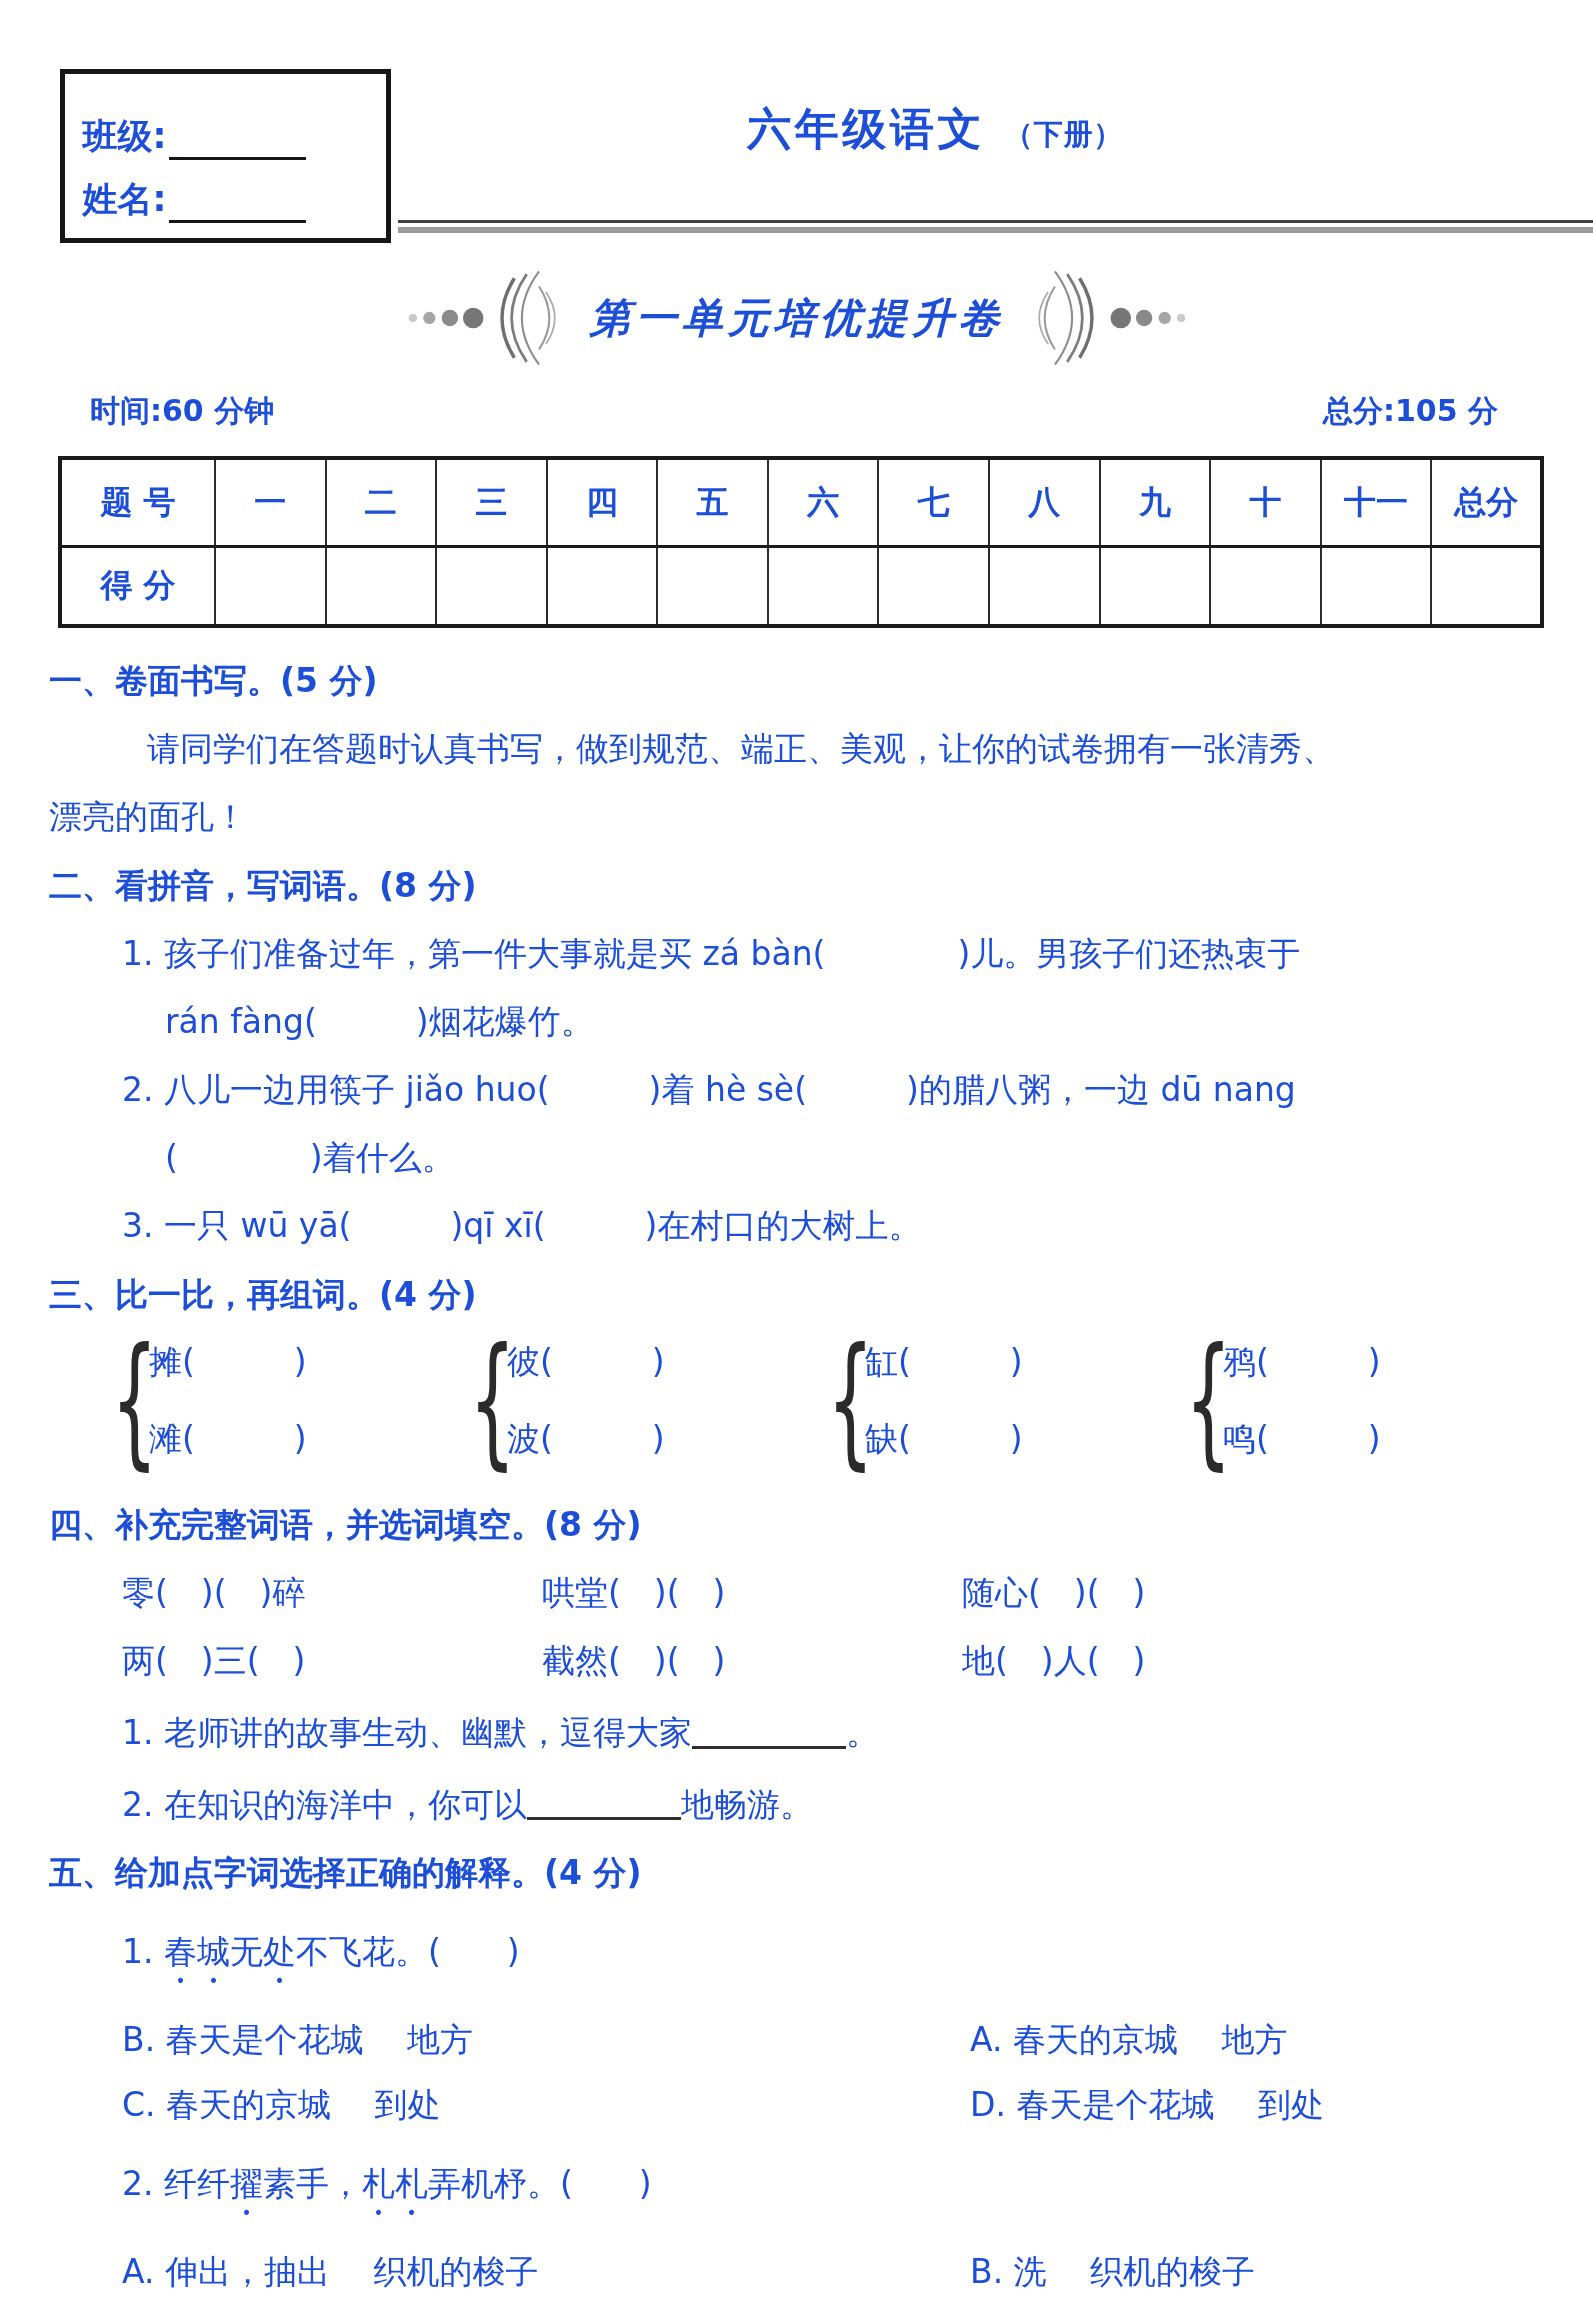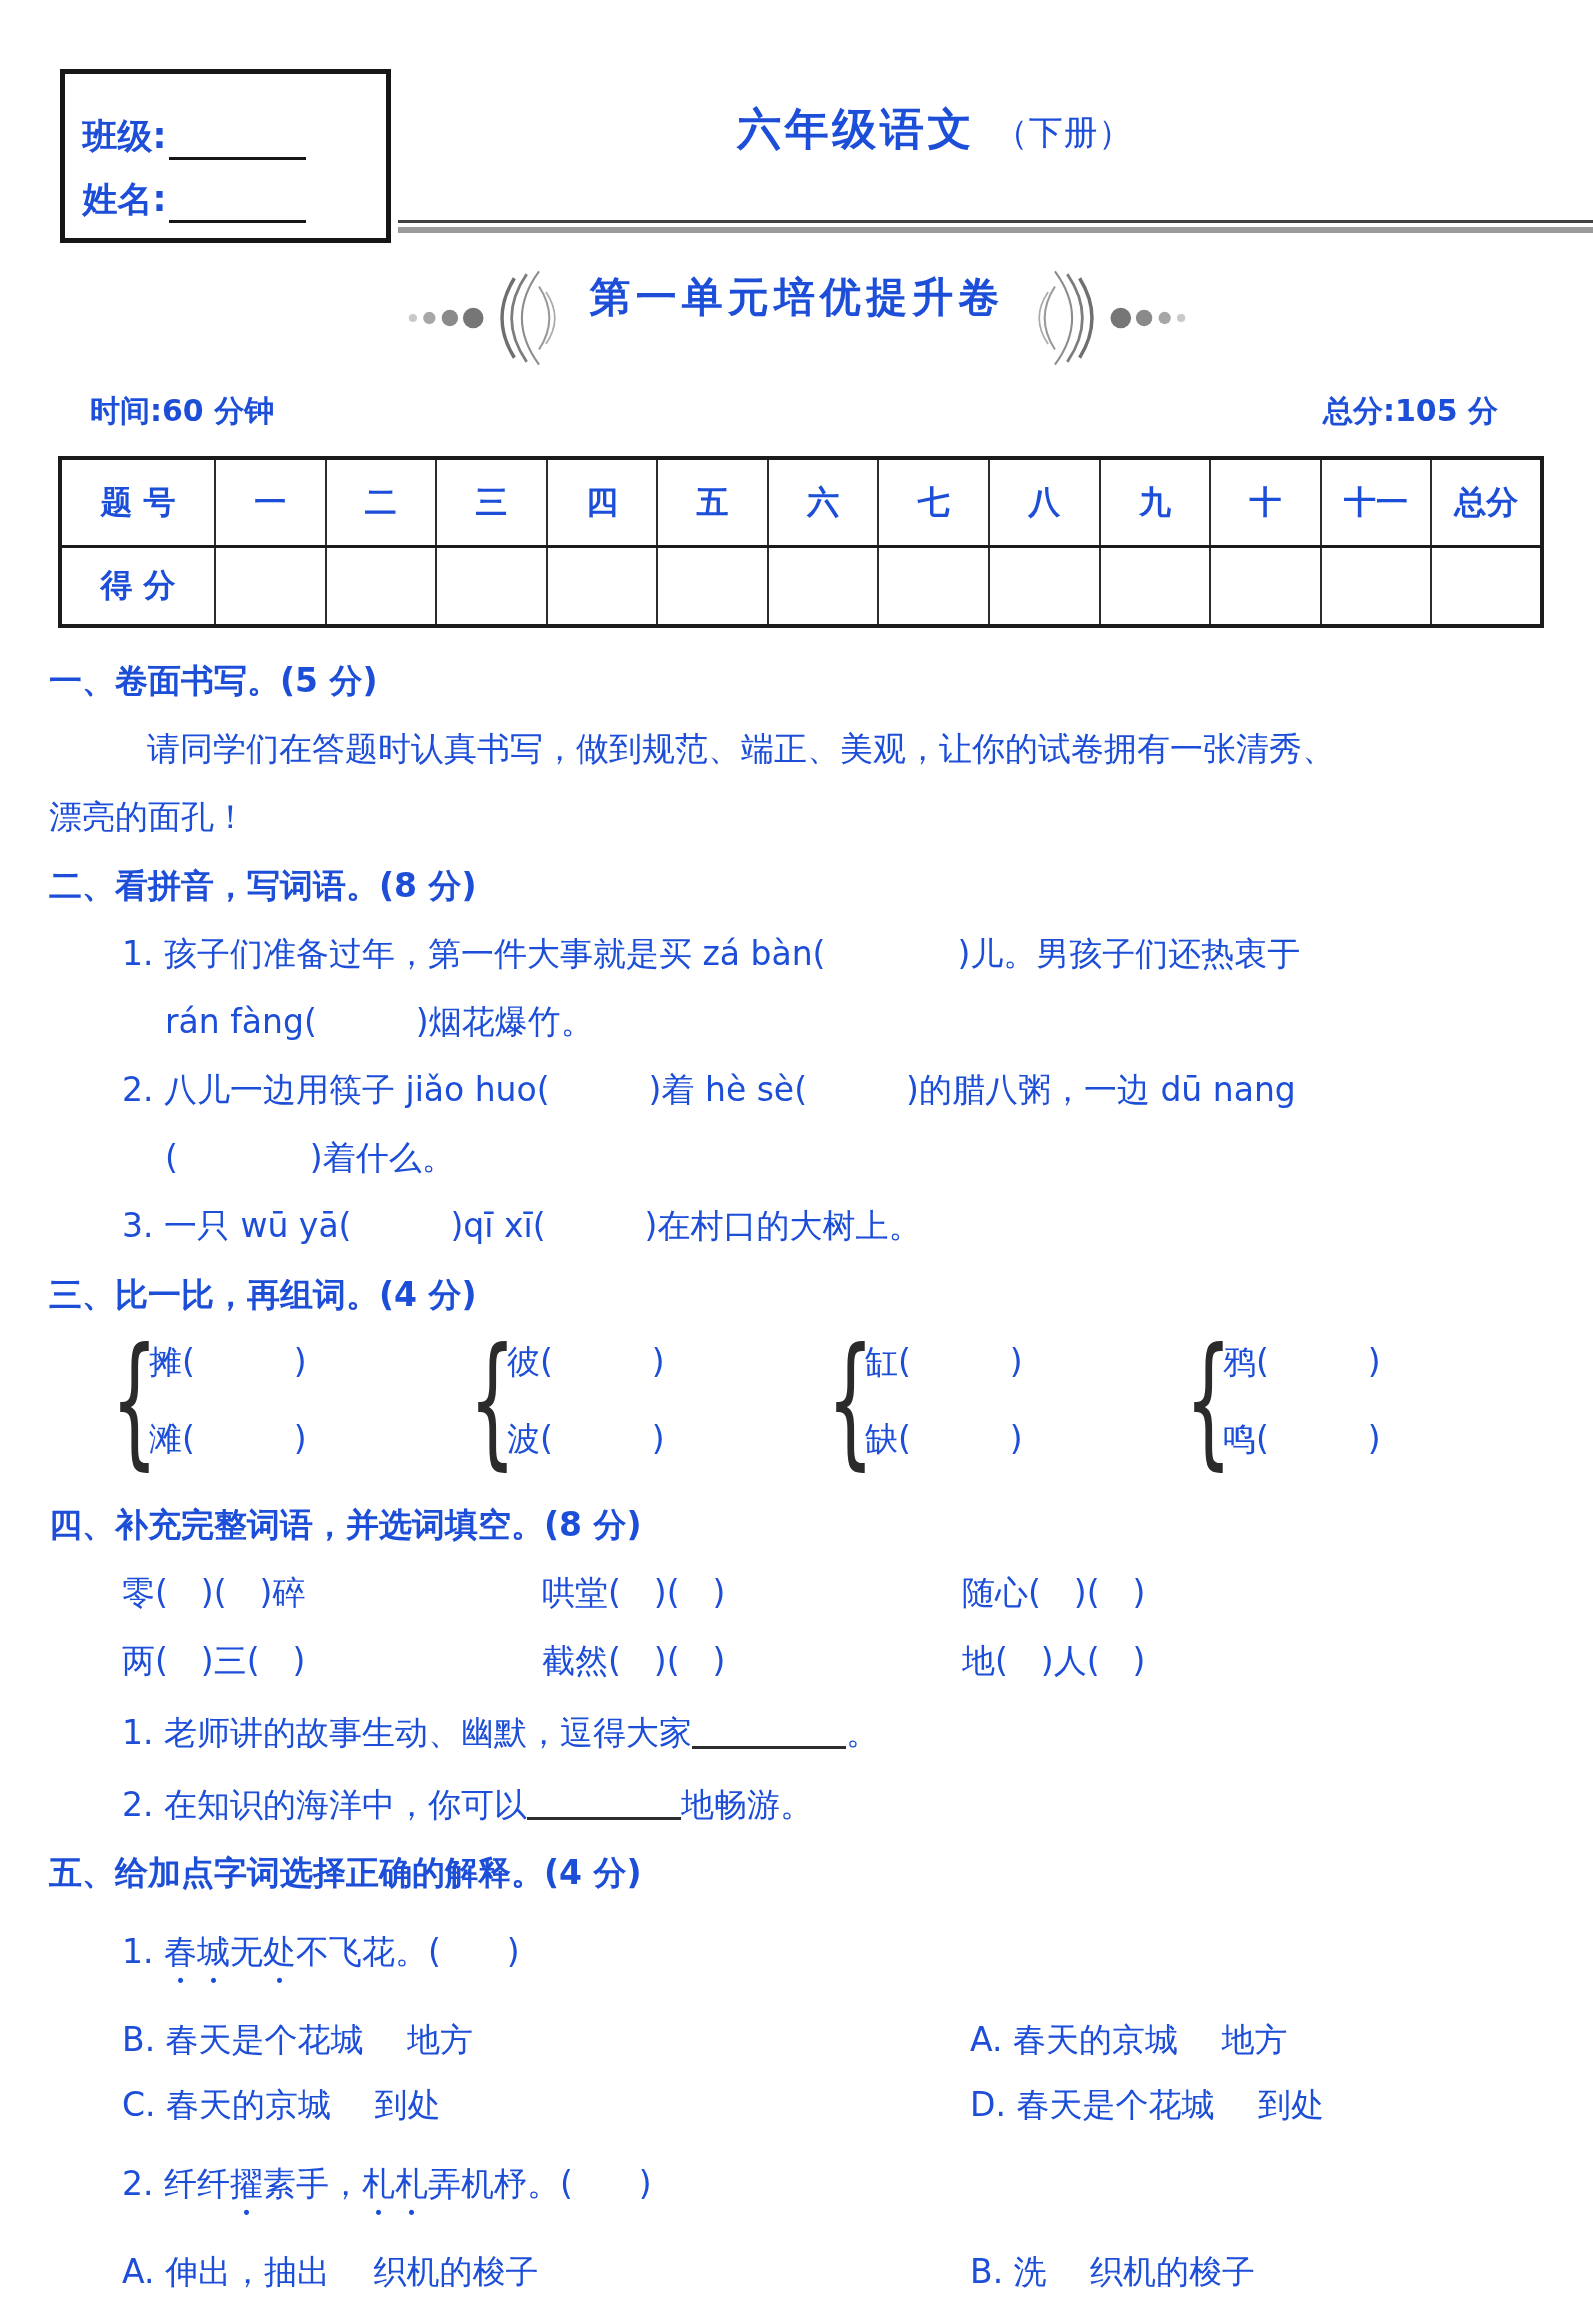--- a/index.html
+++ b/index.html
@@ -25,29 +25,29 @@
   }
   .info-row { display:flex; align-items:flex-end; margin-top:11.6px; height:52px;
               font-weight:bold; font-size:35px; }
   .uline { flex:0 0 137px; height:1.05em; border-bottom:3.6px solid #161616; margin-left:2.9px; }
 
   .book-title {
     position:absolute; top:100px; left:276px; right:0;
     text-align:center; font-size:44px; font-weight:bold; letter-spacing:3.6px;
     white-space:nowrap;
   }
-  .book-volume { font-size:34px; font-weight:400; letter-spacing:0.7px; }
+  .book-volume { font-size:29px; font-weight:700; letter-spacing:0.7px; }
 
   .title-rule { position:absolute; top:220px; left:398px; right:0; }
   .title-rule .r1 { border-top:3.6px solid #414141; }
   .title-rule .r2 { border-top:6.5px solid #9b9b9b; margin-top:4.4px; }
 
   .banner {
     position:absolute; top:270px; left:0; right:0;
-    display:flex; justify-content:center; 
+    display:flex; justify-content:center; align-items:center;font-style:italic;
   }
   .exam-title { font-size:41px; font-weight:bold; letter-spacing:5.1px; padding:0 25px; white-space:nowrap; }
   .flourish { width:163px; height:96px; }
   .flourish.right { transform:scaleX(-1); }
 
   .meta-row {
     position:absolute; top:391px; left:90px; right:96px;
     display:flex; justify-content:space-between;
     font-size:30px; font-weight:bold;
   }

